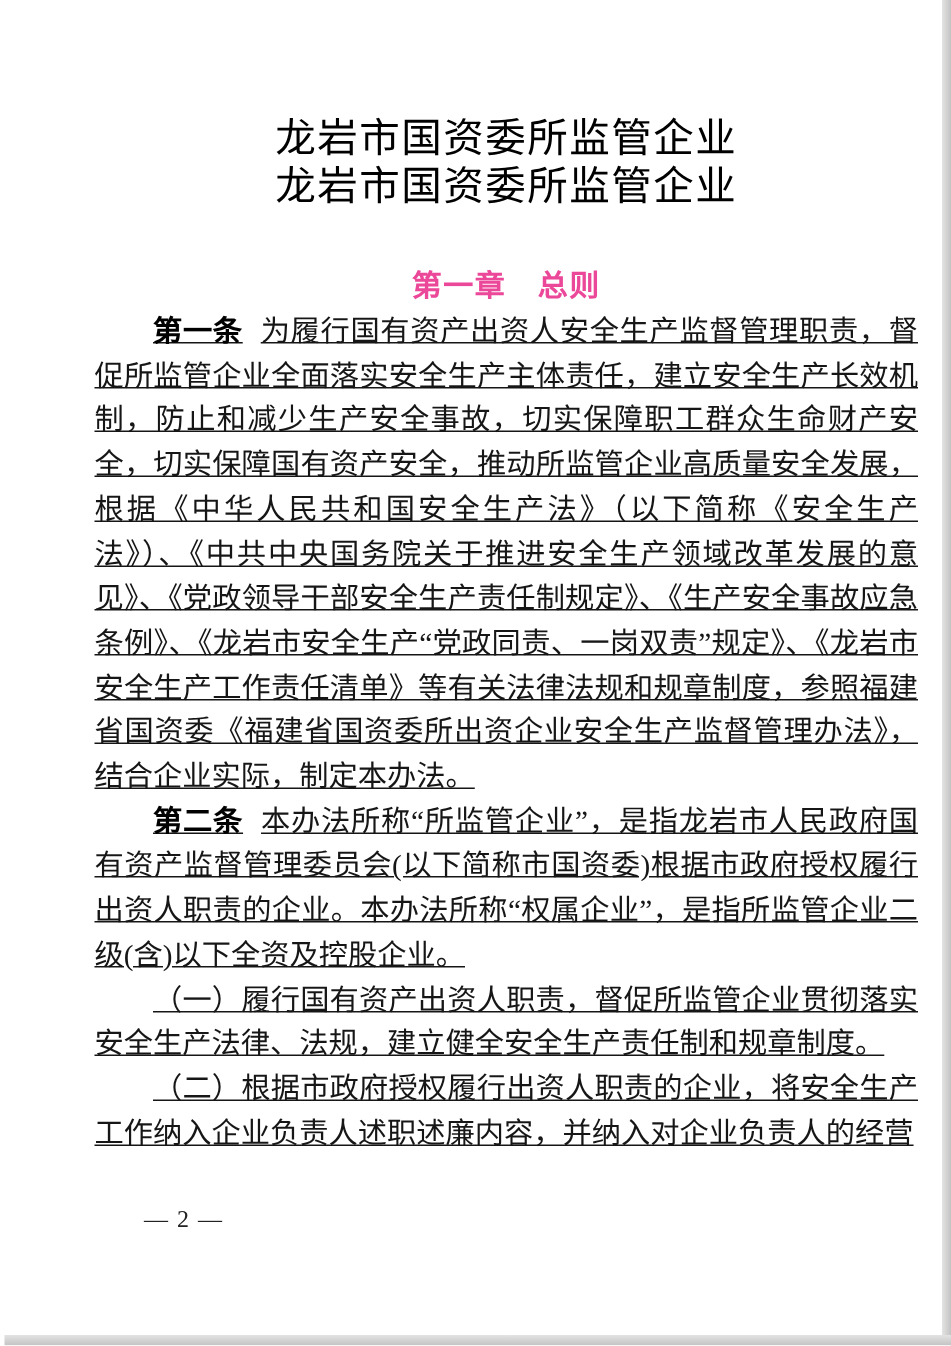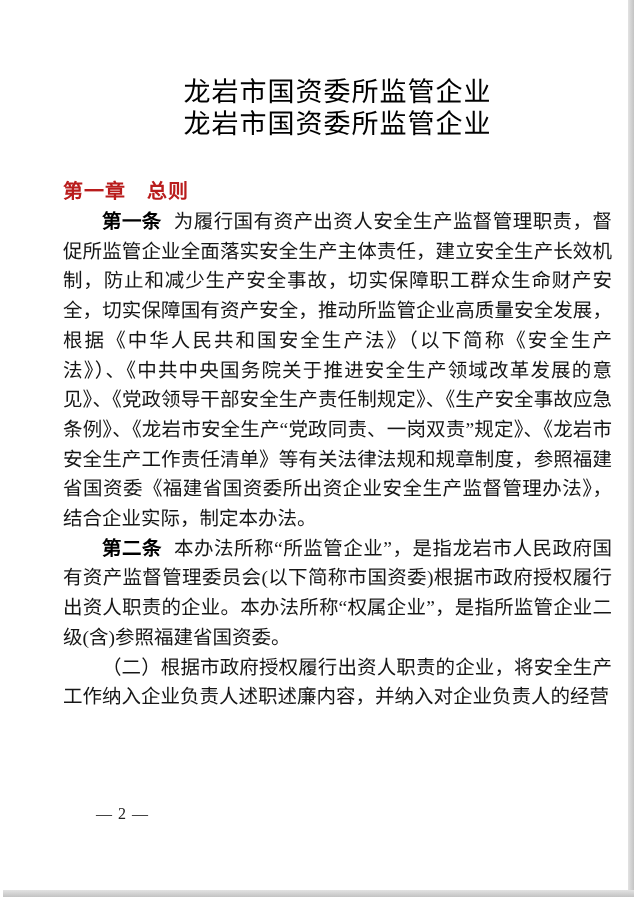--- a/index.html
+++ b/index.html
@@ -30,25 +30,26 @@
     text-align: center;
     letter-spacing: 1px;
     color: #000000;
   }
   .title-line { display: block; }
   .chapter-heading {
     margin: 38px 0 0 0;
     font-size: 20px;
     line-height: 26px;
     font-weight: bold;
+    text-align: center;
     font-family: Liberation Sans, sans-serif;
     letter-spacing: 1px;
-    color: #b91c1c;
+    color: #ec4899;
   }
-  .body-text { margin-top: 3px; }
+  .body-text { margin-top: 3px; text-decoration: underline; }
   .para {
     margin: 0;
     font-size: 19.5px;
     line-height: 29.7px;
     text-align: justify;
     text-justify: inter-ideograph;
     text-indent: 2em;
     letter-spacing: 0;
   }
   .law-label {
@@ -90,21 +91,22 @@
 
     <h1 class="doc-title">
       <span class="title-line">龙岩市国资委所监管企业</span>
       <span class="title-line">龙岩市国资委所监管企业</span>
     </h1>
 
     <h2 class="chapter-heading">第一章　总则</h2>
 
     <div class="body-text">
       <p class="para"><b class="law-label">第一条</b><span>为履行国有资产出资人安全生产监督管理职责，督促所监管企业全面落实安全生产主体责任，建立安全生产长效机制，防止和减少生产安全事故，切实保障职工群众生命财产安全，切实保障国有资产安全，推动所监管企业高质量安全发展，根据《中华人民共和国安全生产法》（以下简称《安全生产法》）、《中共中央国务院关于推进安全生产领域改革发展的意见》、《党政领导干部安全生产责任制规定》、《生产安全事故应急条例》、《龙岩市安全生产“党政同责、一岗双责”规定》、《龙岩市安全生产工作责任清单》等有关法律法规和规章制度，参照福建省国资委《福建省国资委所出资企业安全生产监督管理办法》，结合企业实际，制定本办法。</span></p>
-      <p class="para"><b class="law-label">第二条</b><span>本办法所称“所监管企业”，是指龙岩市人民政府国有资产监督管理委员会(以下简称市国资委)根据市政府授权履行出资人职责的企业。本办法所称“权属企业”，是指所监管企业二级(含)参照福建省国资委。</span></p>
+      <p class="para"><b class="law-label">第二条</b><span>本办法所称“所监管企业”，是指龙岩市人民政府国有资产监督管理委员会(以下简称市国资委)根据市政府授权履行出资人职责的企业。本办法所称“权属企业”，是指所监管企业二级(含)以下全资及控股企业。</span></p>
+      <p class="para"><b class="law-label"></b><span>（一）履行国有资产出资人职责，督促所监管企业贯彻落实安全生产法律、法规，建立健全安全生产责任制和规章制度。</span></p>
       <p class="para"><b class="law-label"></b><span>（二）根据市政府授权履行出资人职责的企业，将安全生产工作纳入企业负责人述职述廉内容，并纳入对企业负责人的经营</span></p>
     </div>
 
     <div class="page-number">— 2 —</div>
   </div>
 
   <div class="edge-right"></div>
   <div class="edge-bottom"></div>
 </div>
 

